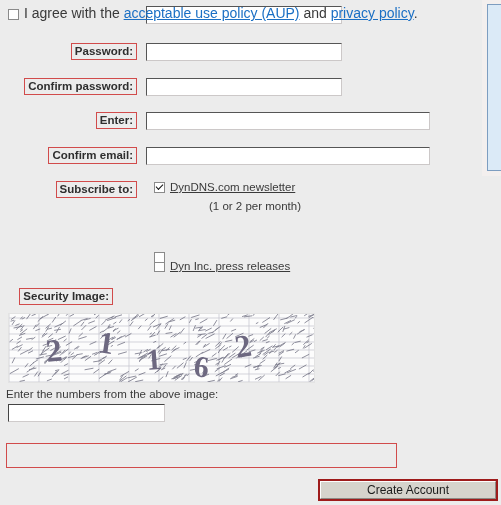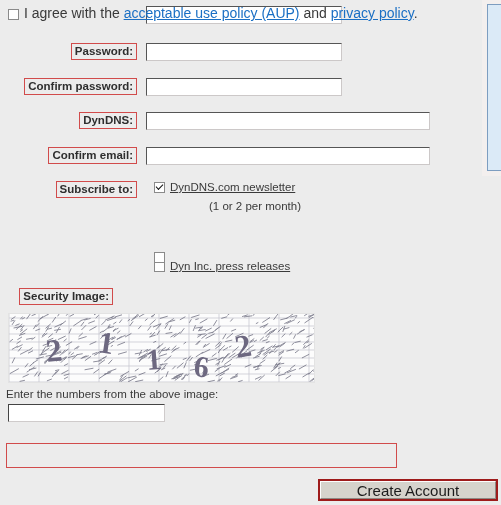--- a/index.html
+++ b/index.html
@@ -210,21 +210,21 @@
     top: 0;
     right: 0;
     bottom: 0;
     background: #d6d3cc;
     border-top: 1px solid #fdfdfd;
     border-left: 1px solid #fdfdfd;
     border-right: 1px solid #8d8a85;
     border-bottom: 1px solid #8d8a85;
     box-sizing: border-box;
     font-family: "Liberation Sans", sans-serif;
-    font-size: 15px;
+    font-size: 12px;
     color: #1c1c1c;
     display: flex;
     align-items: center;
     justify-content: center;
     cursor: pointer;
   }
 </style>
 </head>
 <body>
 
@@ -239,21 +239,21 @@
       </div>
       <div class="row" style="top: 43px;">
         <div class="lbl-wrap"><span class="lbl">Password:</span></div>
         <input type="text" class="txt narrow" value="" style="">
       </div>
       <div class="row" style="top: 78px;">
         <div class="lbl-wrap"><span class="lbl">Confirm password:</span></div>
         <input type="text" class="txt narrow" value="" style="">
       </div>
       <div class="row" style="top: 112px;">
-        <div class="lbl-wrap"><span class="lbl">DynDNS:</span></div>
+        <div class="lbl-wrap"><span class="lbl">Enter:</span></div>
         <input type="text" class="txt wide" value="" style="">
       </div>
       <div class="row" style="top: 147px;">
         <div class="lbl-wrap"><span class="lbl">Confirm email:</span></div>
         <input type="text" class="txt wide" value="" style="">
       </div>
     </div>
 </div>
 
 <div class="row" id="subscribe-row" style="top:181px;">

